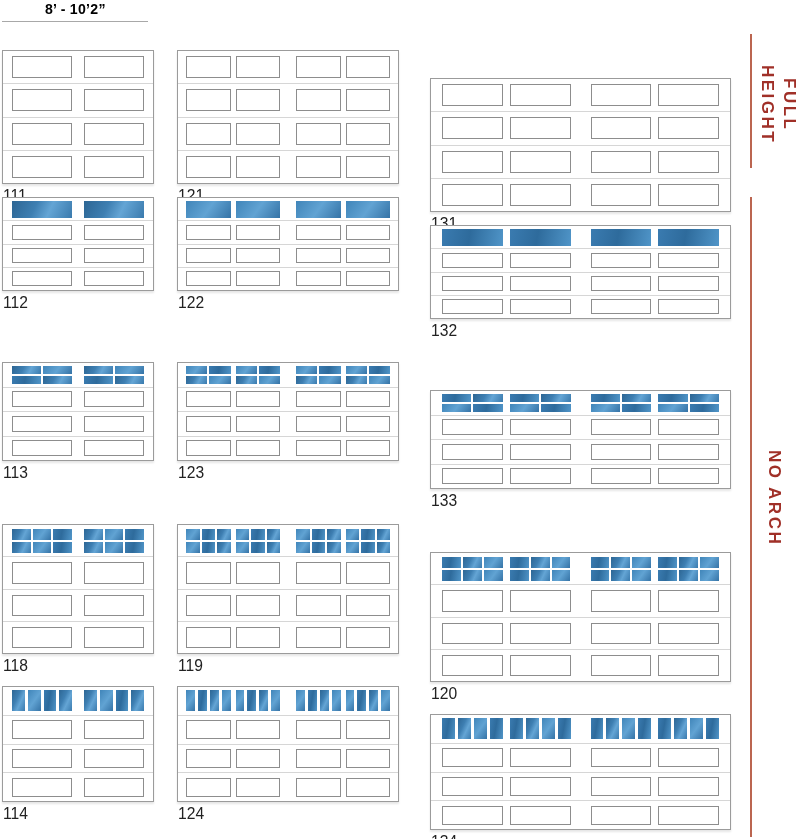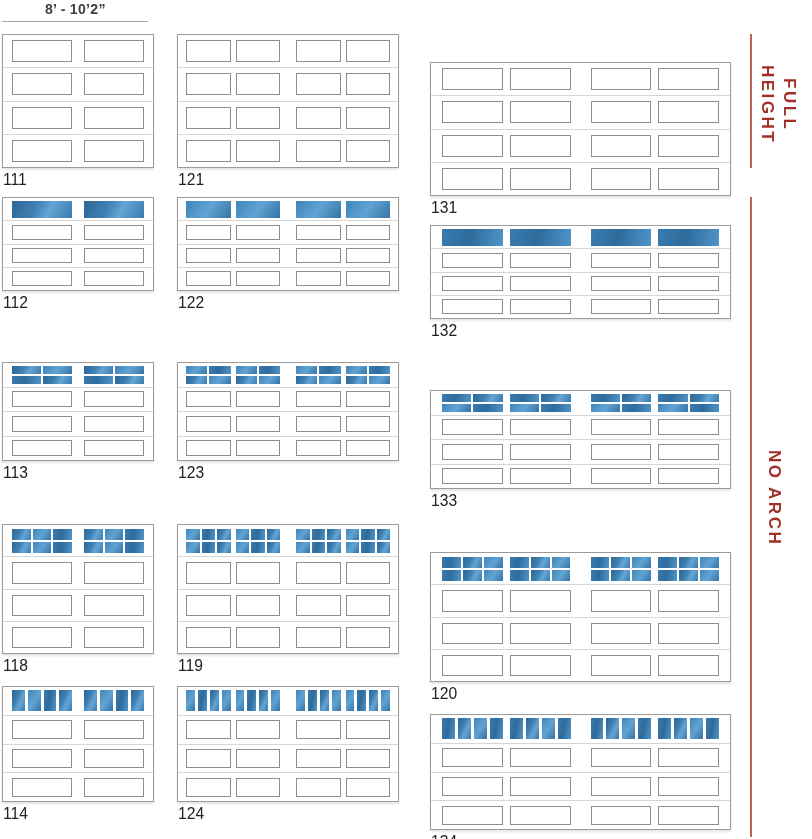--- a/index.html
+++ b/index.html
@@ -10,34 +10,34 @@
     background:#ffffff;
     font-family:"Liberation Sans", sans-serif;
     overflow:hidden;
   }
 
   
   .col-header{
     position:absolute; top:0; height:22px;
     border-bottom:1px solid #a8a8a8;
     text-align:center;
-    font-size:15px; font-weight:bold; color:#404040;
+    font-size:15px; font-weight:bold; color:#000000;
     letter-spacing:.3px;
   }
   .col-header span{ display:inline-block; transform:scaleX(.94); transform-origin:center; }
   .hdr0{ left:2px;  width:146px; }
   .hdr1{ left:177px; width:228px; }
   .hdr2{ left:430px; width:310px; }
 
   
   .cell{ position:absolute; }
   .c0{ left:2px;   width:152px; }
   .c1{ left:177px; width:222px; }
   .c2{ left:430px; width:301px;margin-top:28px; }
-  .r0{ top:34px;  height:134px; }
+  .r0{ top:50px;  height:134px; }
   .r1{ top:197px; height:94px; }
   .r2{ top:362px; height:99px; }
   .r3{ top:524px; height:130px; }
   .r4{ top:686px; height:116px; }
 
   .door{
     width:100%; height:100%;
     background:#ffffff;
     border:1px solid #9b9b9b;
     box-shadow:0 2px 2px rgba(0,0,0,.10);

